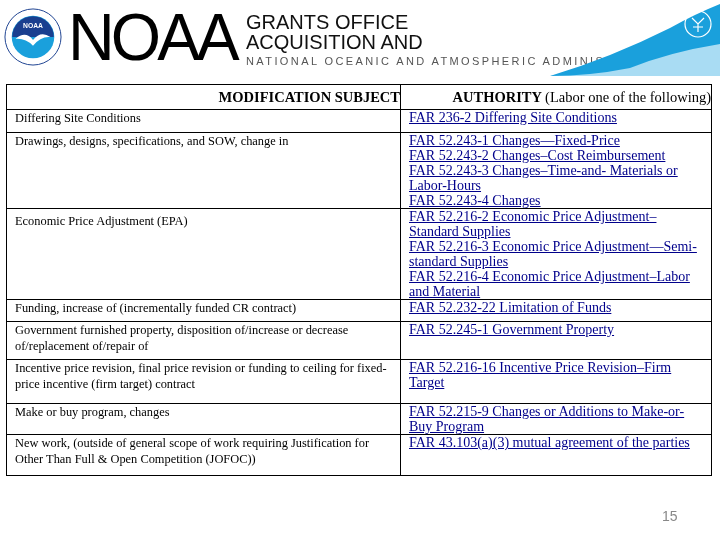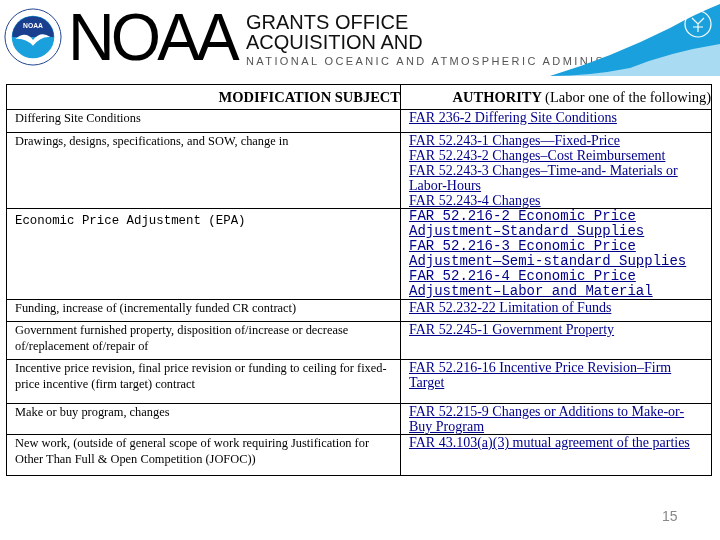--- a/index.html
+++ b/index.html
@@ -73,21 +73,21 @@
       </tr>
       <tr style="height: 69px;">
         <td class="subj">Drawings, designs, specifications, and SOW, change in</td>
         <td class="auth">
           <a>FAR 52.243-1 Changes—Fixed-Price</a>
           <a>FAR 52.243-2 Changes–Cost Reimbursement</a>
           <a>FAR 52.243-3 Changes–Time-and- Materials or Labor-Hours</a>
           <a>FAR 52.243-4 Changes</a>
         </td>
       </tr>
-      <tr style="height: 71px; font-family: Liberation Mono, monospace;">
+      <tr style="height: 71px;">
         <td class="subj" style="padding-top: 4px;">Economic Price Adjustment (EPA)</td>
         <td class="auth">
           <a>FAR 52.216-2 Economic Price Adjustment–Standard Supplies</a>
           <a>FAR 52.216-3 Economic Price Adjustment—Semi-standard Supplies</a>
           <a>FAR 52.216-4 Economic Price Adjustment–Labor and Material</a>
         </td>
       </tr>
       <tr style="height: 22px;">
         <td class="subj">Funding, increase of (incrementally funded CR contract)</td>
         <td class="auth">

